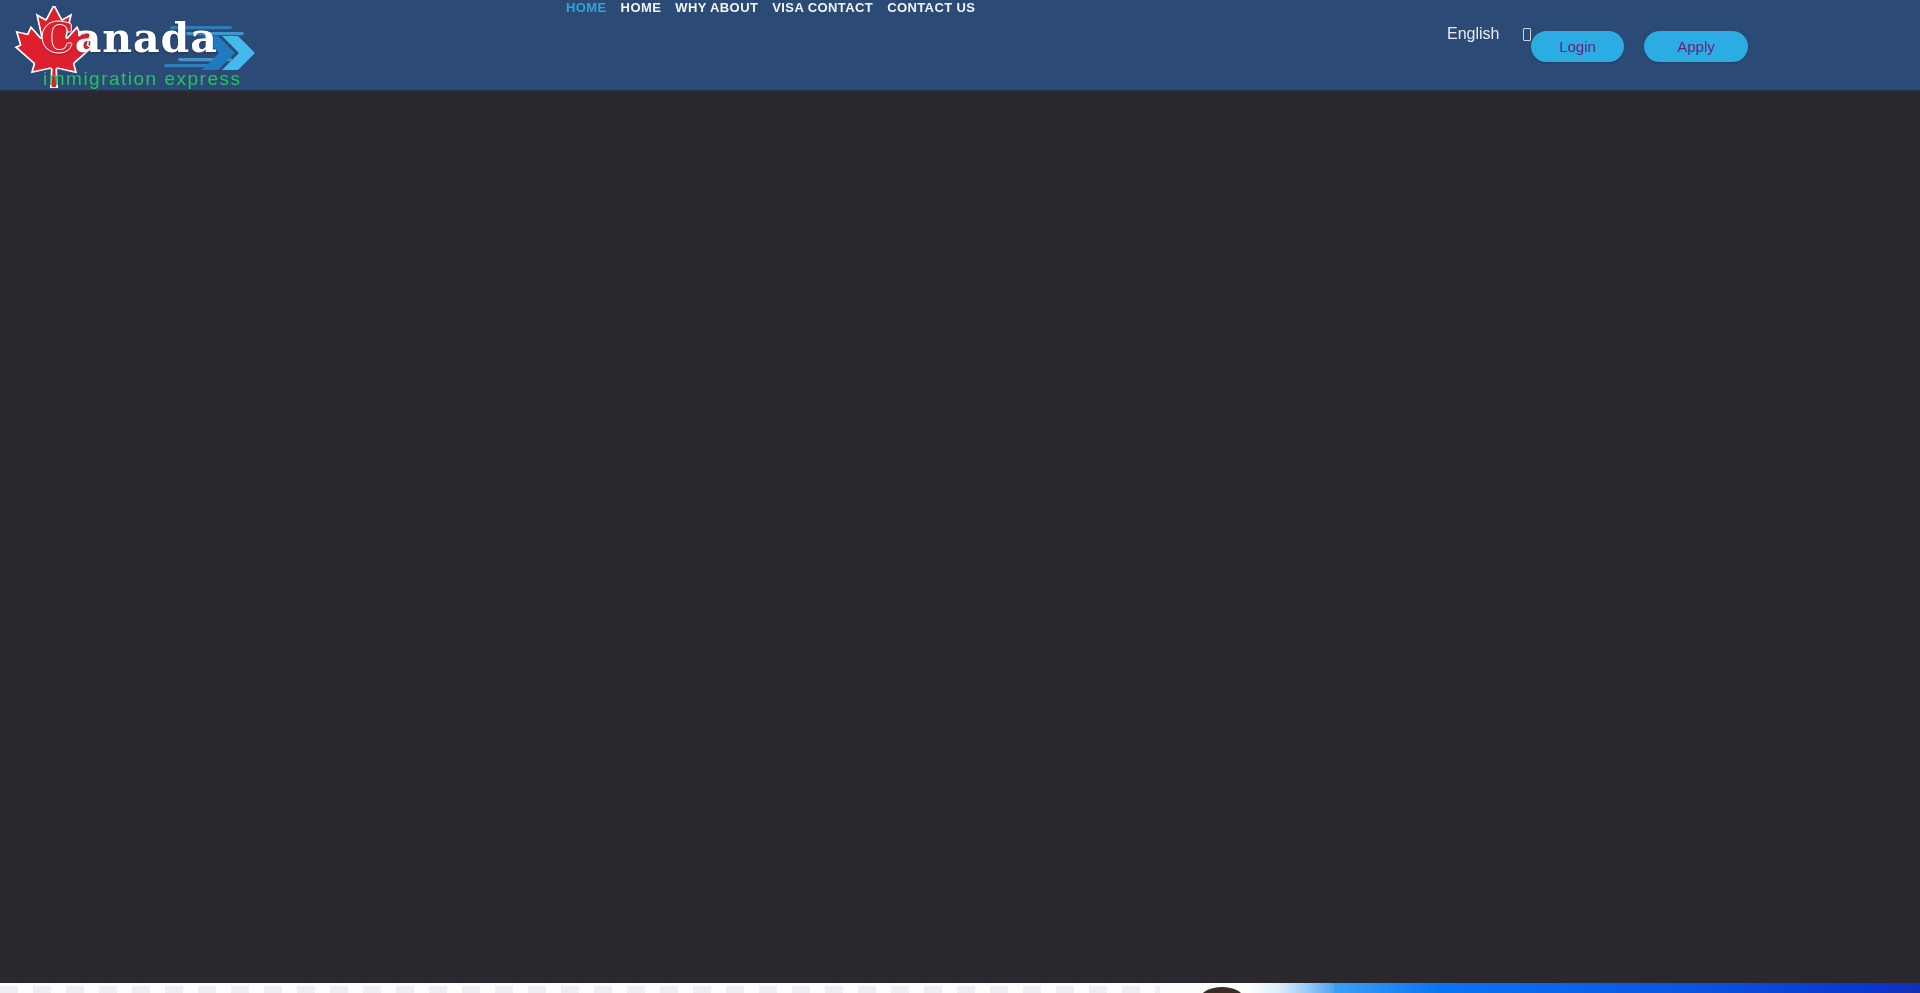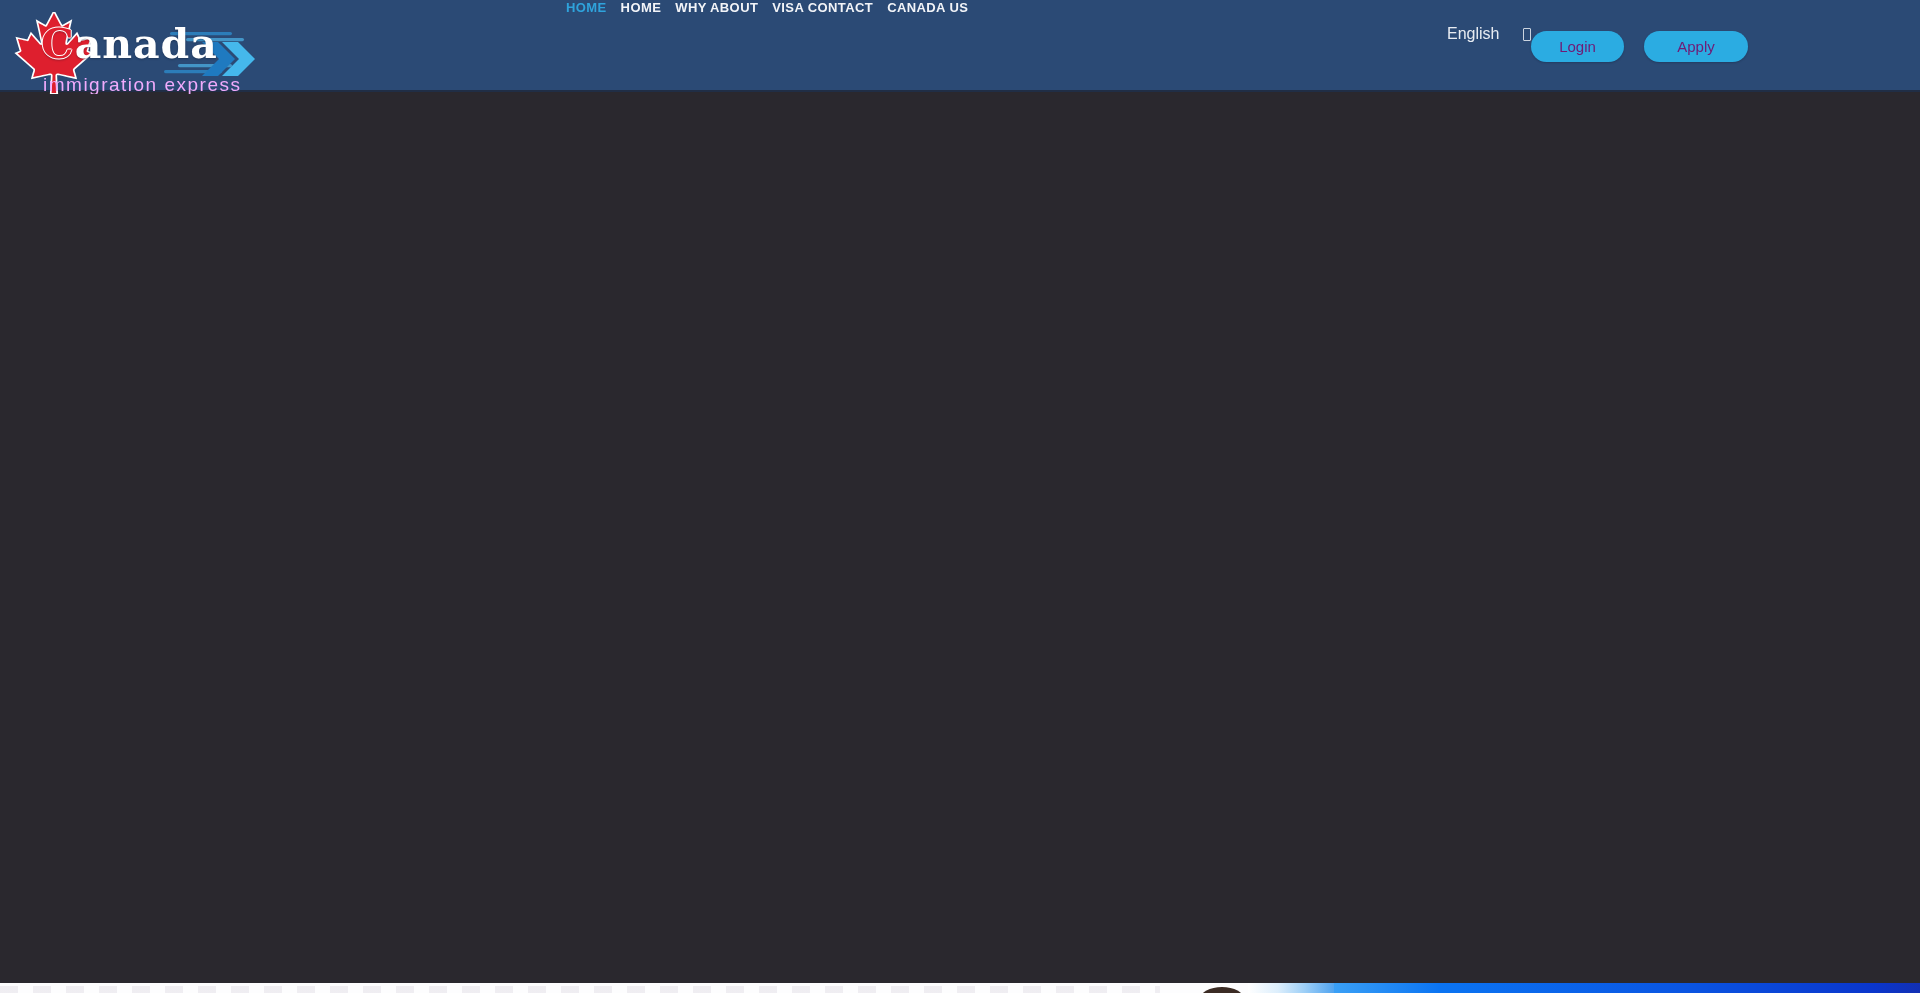--- a/index.html
+++ b/index.html
@@ -8,35 +8,35 @@
 
   .page { position:relative; width:1920px; height:993px; overflow:hidden; background:#2A282E; }
 
   
   .topbar {
     position:absolute; top:0; left:0; width:1920px; height:92px;
     background:#2B4A75; border-bottom:2px solid #202E46;
   }
 
   
-  .logo { position:absolute; left:14px; top:12px; width:235px; height:90px; cursor:pointer; }
+  .logo { position:absolute; left:14px; top:6px; width:235px; height:90px; cursor:pointer; }
   .logo-leaf { position:absolute; left:0; top:0; width:80px; height:82px; }
   .logo-chevrons { position:absolute; left:150px; top:6px; width:95px; height:70px; }
   .wordmark {
     position:absolute; left:27px; top:10px; display:block;
     font-family:"DejaVu Serif", serif; font-weight:bold; font-size:41px; line-height:1.1;
     color:#FFFFFF; letter-spacing:1px; text-shadow:0 1px 2px rgba(10,20,40,.35);
   }
   .wordmark::first-letter {
     color:#DE1F2E;
     text-shadow:-1px 0 0 #fff, 1px 0 0 #fff, 0 -1px 0 #fff, 0 1px 0 #fff, 0 2px 2px rgba(10,20,40,.3);
   }
   .tagline {
     position:absolute; left:29px; top:62px;
-    font-size:19px; color:#f0abfc; letter-spacing:1.5px; white-space:nowrap;
+    font-size:19px; color:#22c55e; letter-spacing:1.5px; white-space:nowrap;
   }
 
   
   .nav {
     position:absolute; left:566px; top:0; height:92px;
     display:flex; align-items:flex-start; gap:14px;
   }
   .nav a {
     text-decoration:none; color:#F2F4F8; font-size:13px; font-weight:700;
     letter-spacing:.4px; cursor:pointer; white-space:nowrap;
@@ -107,21 +107,21 @@
       </svg>
       <span class="wordmark">Canada</span>
       <span class="tagline">immigration express</span>
     </div>
 
     <nav class="nav">
       <a class="active">HOME</a>
       <a>HOME</a>
       <a>WHY ABOUT</a>
       <a>VISA CONTACT</a>
-      <a>CANADA US</a>
+      <a>CONTACT US</a>
     </nav>
 
     <div class="lang">
       <span>English</span>
       <span class="glyph-box"></span>
     </div>
 
     <button class="pill-btn btn-login">Login</button>
     <button class="pill-btn btn-apply">Apply</button>
 

